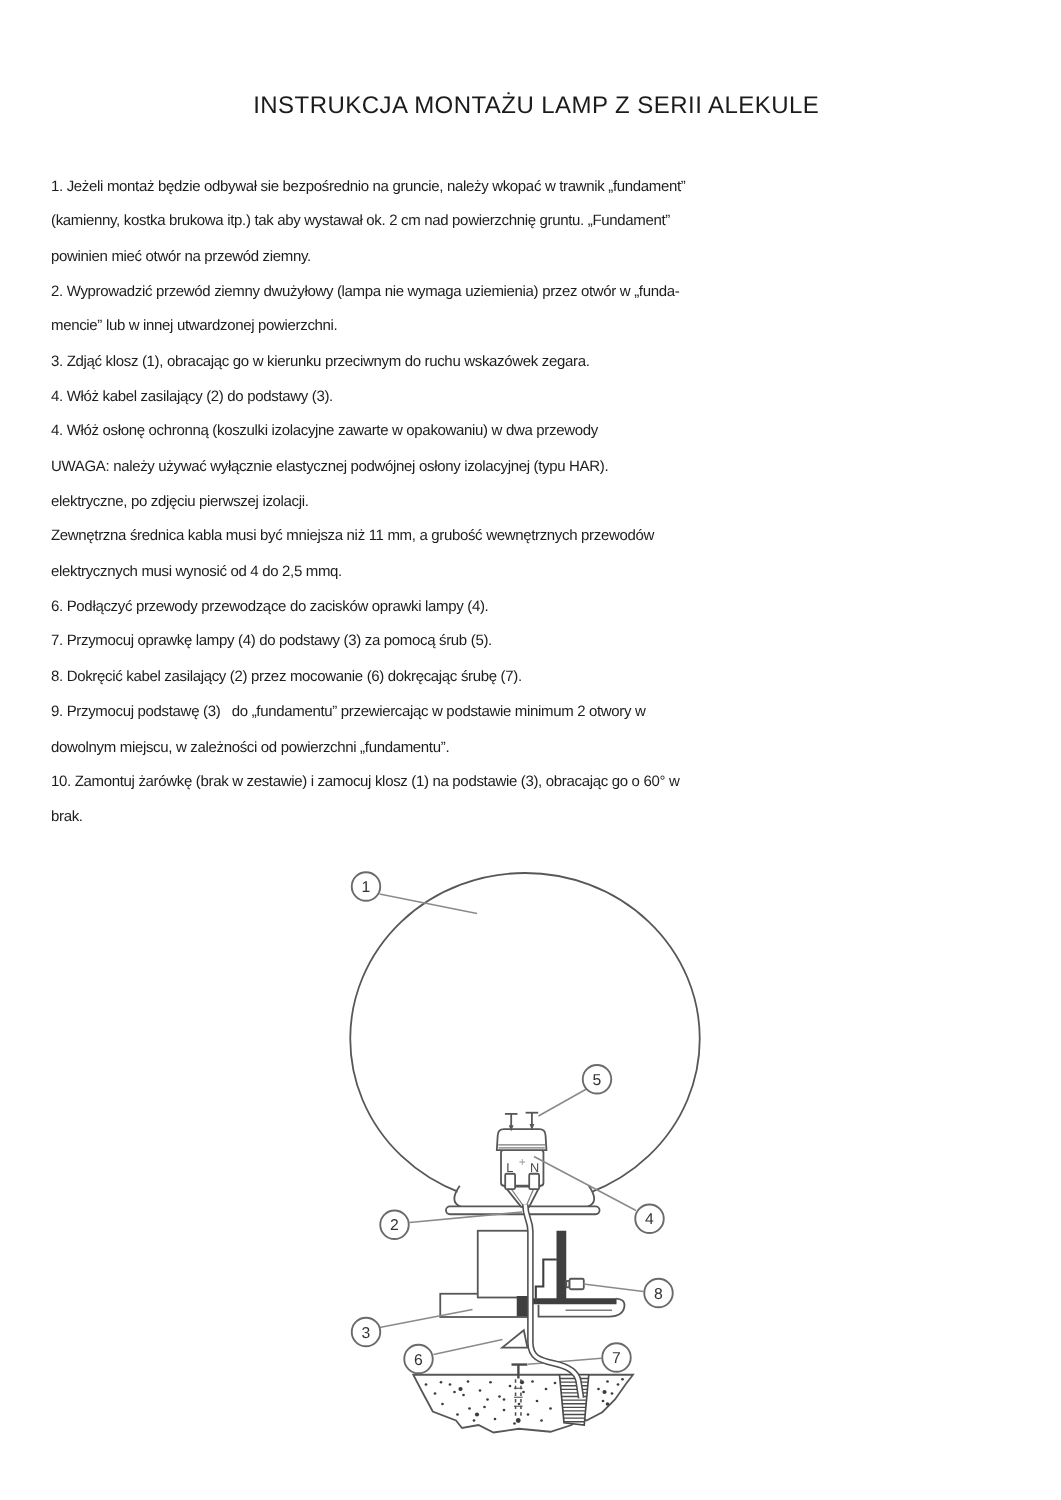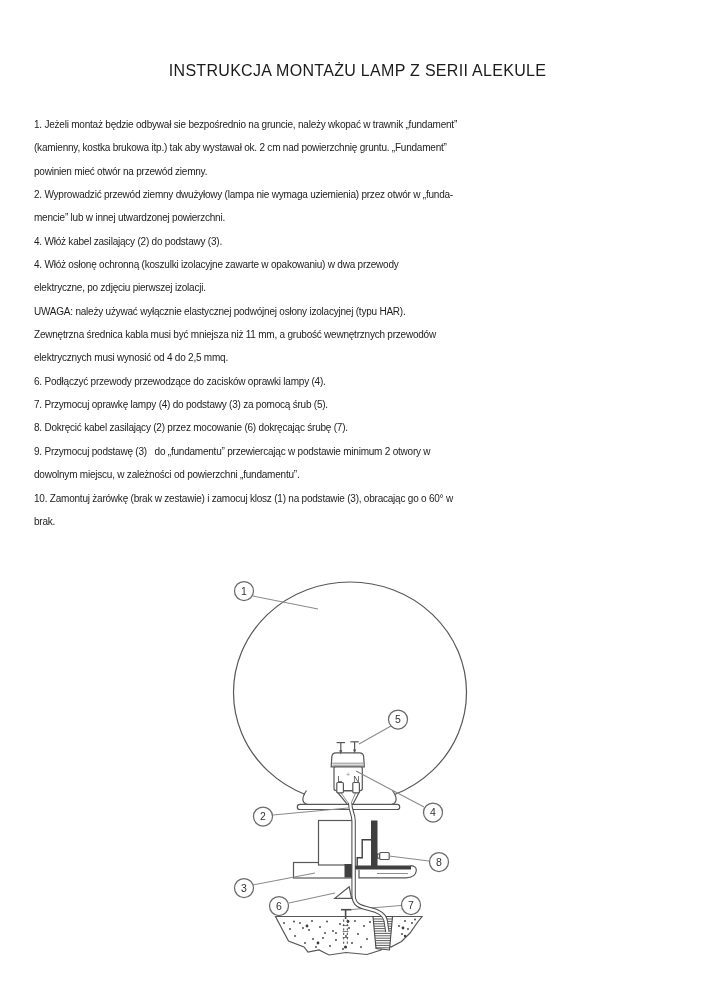--- a/index.html
+++ b/index.html
@@ -36,24 +36,25 @@
 <div class="page">
 
   <div class="doc-title">INSTRUKCJA MONTAŻU LAMP Z SERII ALEKULE</div>
 
   <div class="textblock">
     <div class="tline">1. Jeżeli montaż będzie odbywał sie bezpośrednio na gruncie, należy wkopać w trawnik „fundament”</div>
     <div class="tline">(kamienny, kostka brukowa itp.) tak aby wystawał ok. 2 cm nad powierzchnię gruntu. „Fundament”</div>
     <div class="tline">powinien mieć otwór na przewód ziemny.</div>
     <div class="tline">2. Wyprowadzić przewód ziemny dwużyłowy (lampa nie wymaga uziemienia) przez otwór w „funda-</div>
     <div class="tline">mencie” lub w innej utwardzonej powierzchni.</div>
+    <div class="tline">3. Zdjąć klosz (1), obracając go w kierunku przeciwnym do ruchu wskazówek zegara.</div>
     <div class="tline">4. Włóż kabel zasilający (2) do podstawy (3).</div>
     <div class="tline">4. Włóż osłonę ochronną (koszulki izolacyjne zawarte w opakowaniu) w dwa przewody</div>
+    <div class="tline">UWAGA: należy używać wyłącznie elastycznej podwójnej osłony izolacyjnej (typu HAR).</div>
     <div class="tline">elektryczne, po zdjęciu pierwszej izolacji.</div>
-    <div class="tline">UWAGA: należy używać wyłącznie elastycznej podwójnej osłony izolacyjnej (typu HAR).</div>
     <div class="tline">Zewnętrzna średnica kabla musi być mniejsza niż 11 mm, a grubość wewnętrznych przewodów</div>
     <div class="tline">elektrycznych musi wynosić od 4 do 2,5 mmq.</div>
     <div class="tline">6. Podłączyć przewody przewodzące do zacisków oprawki lampy (4).</div>
     <div class="tline">7. Przymocuj oprawkę lampy (4) do podstawy (3) za pomocą śrub (5).</div>
     <div class="tline">8. Dokręcić kabel zasilający (2) przez mocowanie (6) dokręcając śrubę (7).</div>
     <div class="tline">9. Przymocuj podstawę (3)   do „fundamentu” przewiercając w podstawie minimum 2 otwory w</div>
     <div class="tline">dowolnym miejscu, w zależności od powierzchni „fundamentu”.</div>
     <div class="tline">10. Zamontuj żarówkę (brak w zestawie) i zamocuj klosz (1) na podstawie (3), obracając go o 60° w</div>
     <div class="tline">brak.</div>
   </div>

